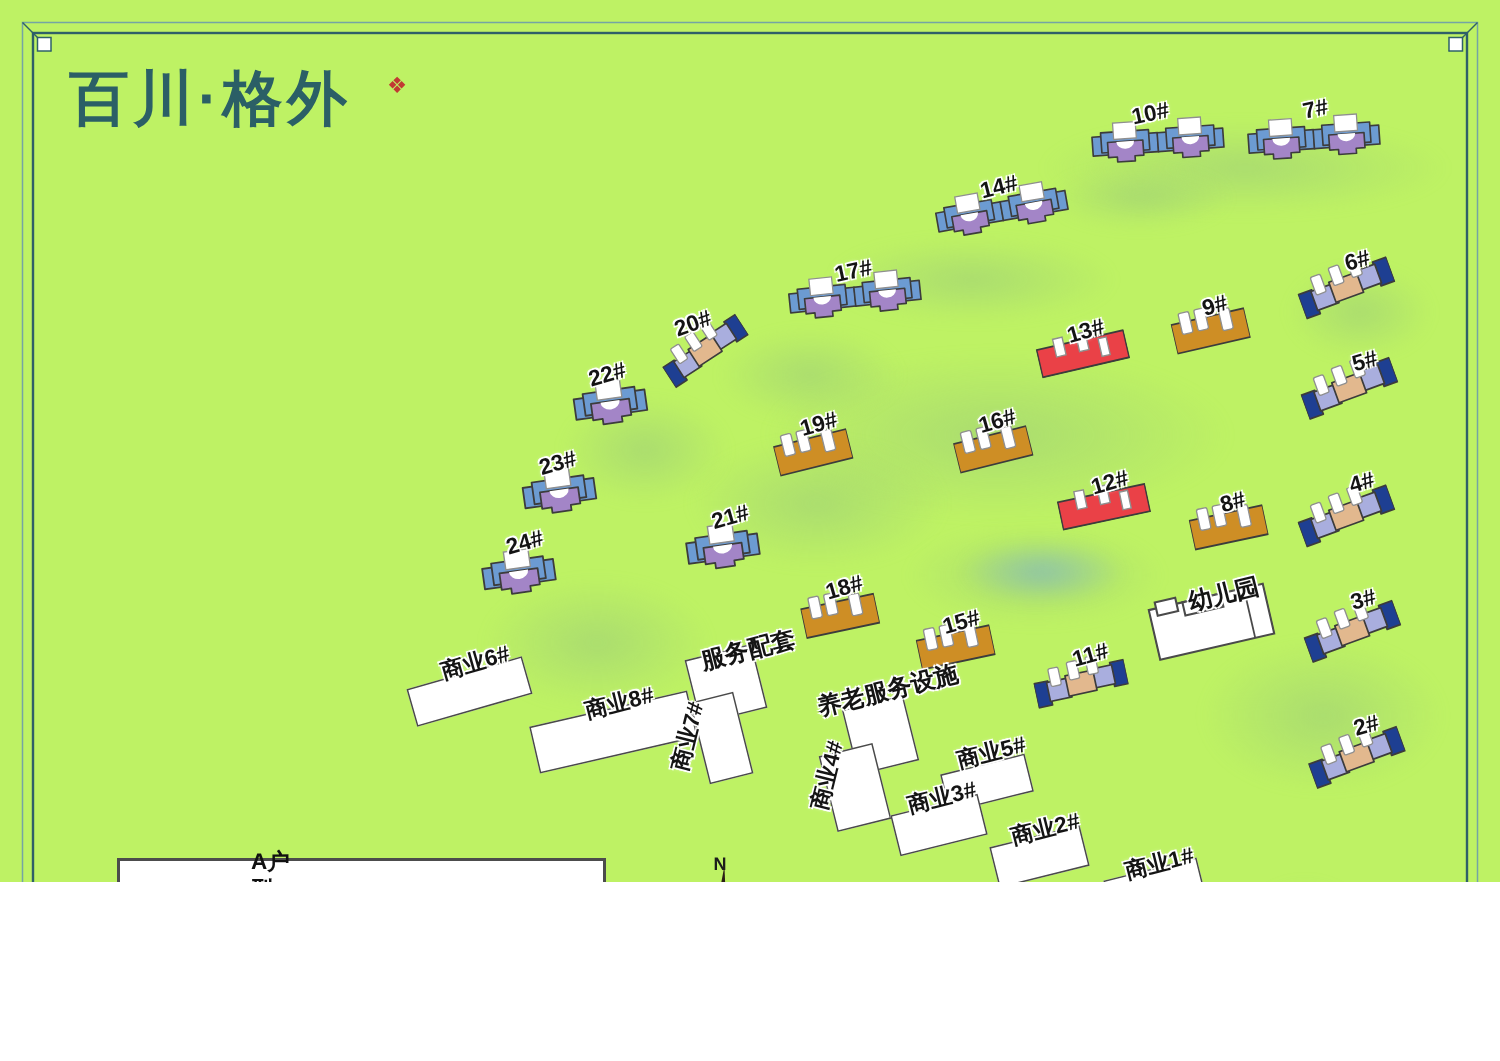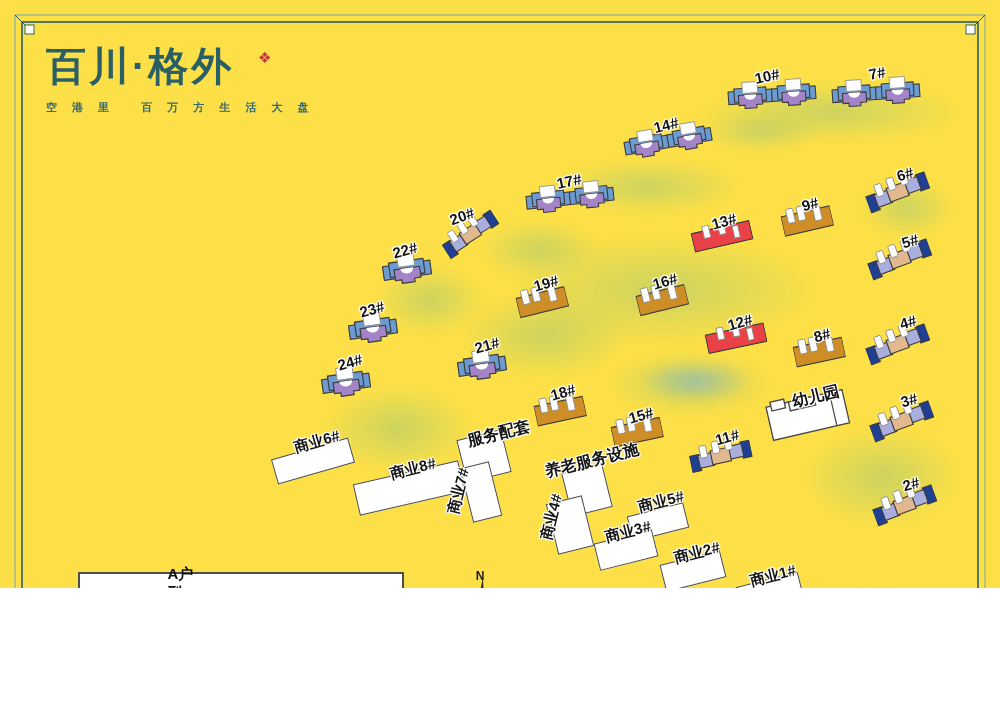--- a/index.html
+++ b/index.html
@@ -1,16 +1,16 @@
 <!DOCTYPE html>
 <html style="--cA: #ea4147; --cB: #ce8e25; --cC1: #6c9bd2; --cC2: #1e3f92; --cD1: #a385c7; --cD2: #a9aede; --cD3: #e2b88e; --frameOuter: #74a5a4; --frameInner: #2f6068;"><head>
 <meta charset="utf-8">
 <style>
   html,body{margin:0;padding:0;background:#fff;}
-  #page{position:relative;width:1000px;height:588px;background:#fde047;overflow:hidden;
+  #page{position:relative;width:1000px;height:588px;background:#bef264;overflow:hidden;
         font-family:"Liberation Sans",sans-serif;}
   
   #frame{position:absolute;left:0;top:0;z-index:6;pointer-events:none;}
   
   #logo{position:absolute;left:46px;top:44px;z-index:7;color:#2b5f66;}
   #logo .title{font-size:40px;font-weight:bold;letter-spacing:3px;line-height:1.1;}
   #logo .seal{position:absolute;left:212px;top:6px;color:#c13a33;font-size:15px;line-height:1;}
   #logo .tagline{margin-top:12px;font-size:11px;font-weight:bold;letter-spacing:6px;color:#38696f;}
   
   .layer{position:absolute;left:0;top:0;width:1000px;height:707px;}
@@ -104,21 +104,20 @@
       <line x1="15" y1="692" x2="34" y2="673"></line>
         <rect x="25" y="673" width="9" height="9"></rect>
       <line x1="985" y1="692" x2="966" y2="673"></line>
         <rect x="966" y="673" width="9" height="9"></rect>
     </g>
   </svg>
 
   <div id="logo">
     <div class="title">百川·格外</div>
     <span class="seal">❖</span>
-    <div class="tagline">空 港 里　 百 万 方 生 活 大 盘</div>
   </div>
 
   <div id="blobs" class="layer">
       <div class="blob" style="left: 695px; top: 82px; width: 270px; height: 60px; background: radial-gradient(closest-side, rgba(151, 199, 123, 0.5), transparent);"></div>
       <div class="blob" style="left: 700px; top: 112px; width: 120px; height: 40px; background: radial-gradient(closest-side, rgba(151, 199, 123, 0.5), transparent);"></div>
       <div class="blob" style="left: 553px; top: 158.5px; width: 190px; height: 55px; background: radial-gradient(closest-side, rgba(151, 199, 123, 0.5), transparent);"></div>
       <div class="blob" style="left: 858.5px; top: 178px; width: 95px; height: 60px; background: radial-gradient(closest-side, rgba(151, 199, 123, 0.5), transparent);"></div>
       <div class="blob" style="left: 510px; top: 235px; width: 310px; height: 110px; background: radial-gradient(closest-side, rgba(151, 199, 123, 0.5), transparent);"></div>
       <div class="blob" style="left: 480px; top: 220px; width: 120px; height: 60px; background: radial-gradient(closest-side, rgba(151, 199, 123, 0.5), transparent);"></div>
       <div class="blob" style="left: 460px; top: 292.5px; width: 170px; height: 85px; background: radial-gradient(closest-side, rgba(151, 199, 123, 0.5), transparent);"></div>

